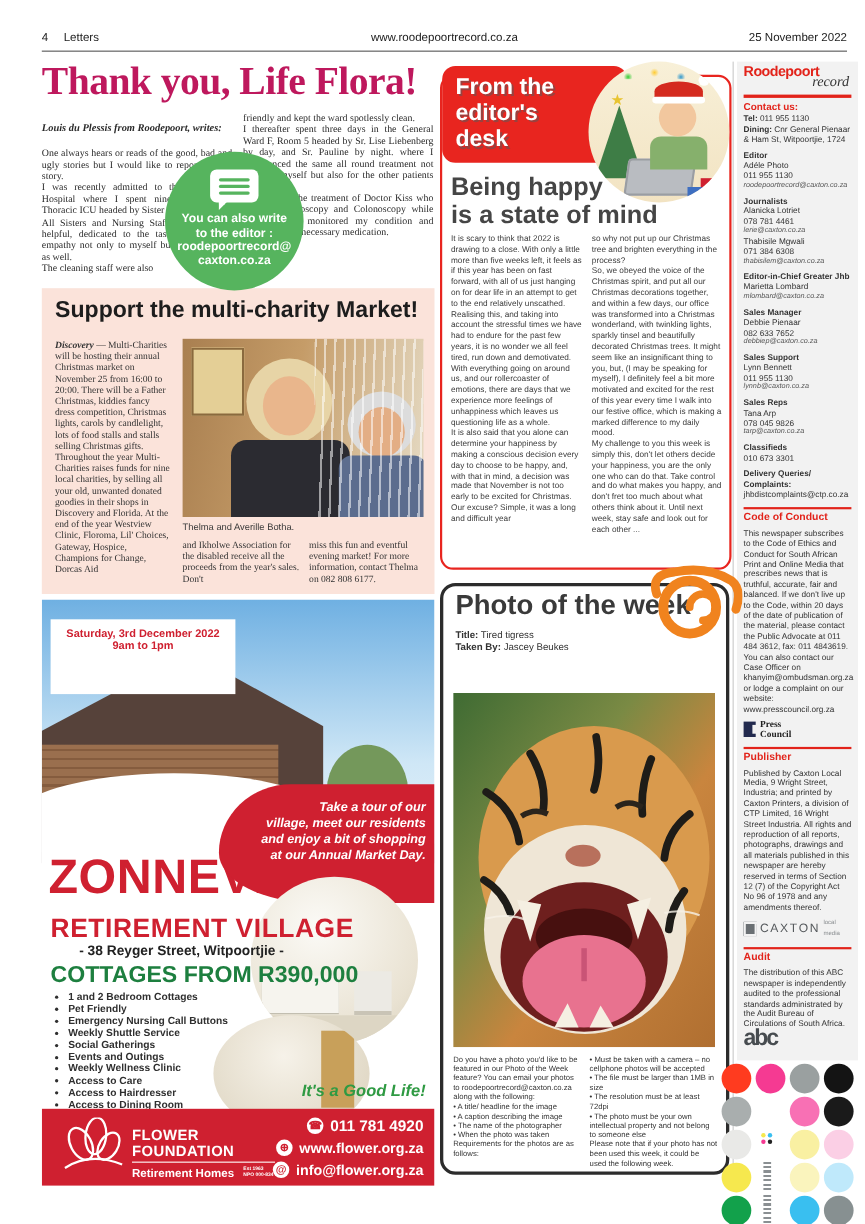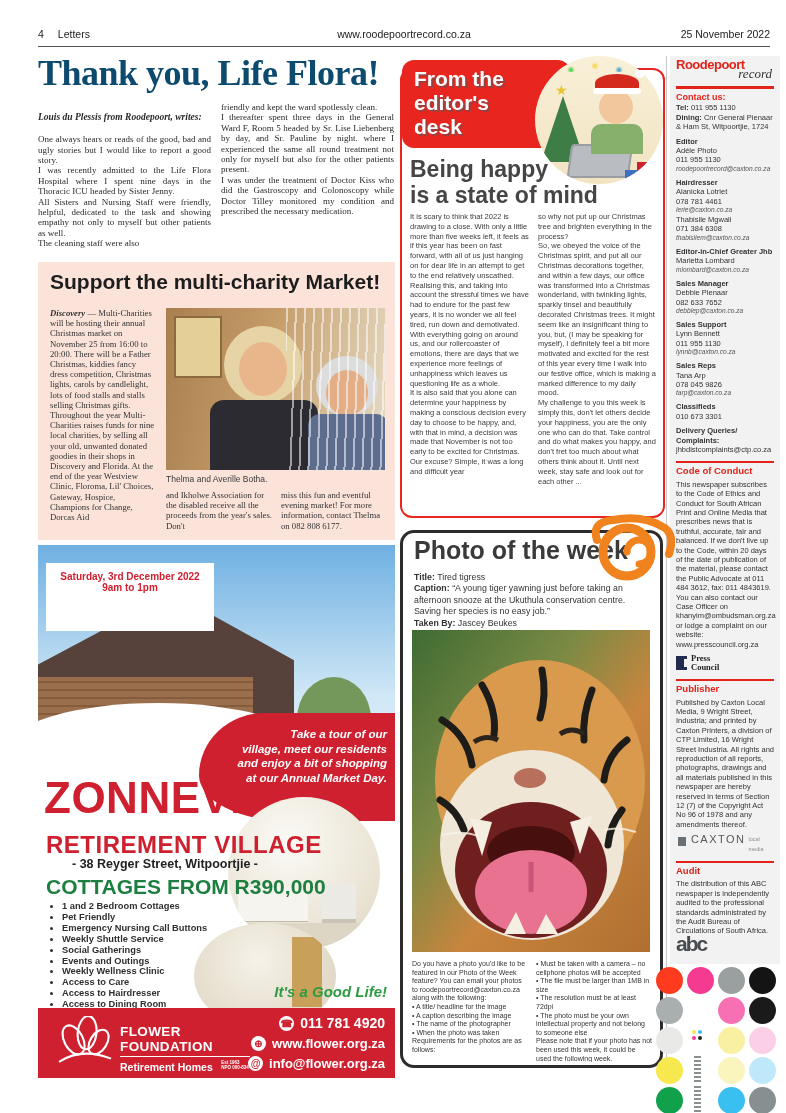--- a/index.html
+++ b/index.html
@@ -8,21 +8,21 @@
   
   .hdr{position:absolute;left:38px;top:28px;width:732px;height:18px;border-bottom:1px solid #555;
        font-size:10.5px;color:#222;}
   .hdr .h-left{position:absolute;left:0;top:0;}
   .hdr .h-left b{font-weight:400;margin-right:14px;}
   .hdr .h-center{position:absolute;left:0;right:0;top:0;text-align:center;}
   .hdr .h-right{position:absolute;right:0;top:0;}
   
   .letter{position:absolute;left:38px;top:52px;width:357px;height:212px;}
   .letter h1{margin:0;font-family:"Liberation Serif",serif;font-weight:700;font-size:36px;
-             letter-spacing:-.5px;color:#0c4a6e;}
+             letter-spacing:-.5px;color:#be185d;}
   .l-cols{display:flex;gap:10px;margin-top:8px;}
   .l-col{width:173px;font-family:"Liberation Serif",serif;font-size:9px;line-height:10.4px;
          color:#2a2a2a;white-space:pre-line;text-align:justify;}
   .l-byline{font-weight:700;font-style:italic;font-size:9.5px;margin-bottom:1px;}
   .bubble{position:absolute;left:112px;top:86px;width:126px;height:126px;border-radius:50%;
           background:#56b45e;display:flex;flex-direction:column;align-items:center;
           justify-content:flex-start;text-align:center;z-index:3;}
   .speech{width:44px;height:30px;background:#fff;border-radius:6px;margin-top:16px;position:relative;
           display:flex;flex-direction:column;justify-content:center;gap:3px;align-items:center;}
   .speech i{display:block;width:28px;height:3px;background:#56b45e;border-radius:2px;}
@@ -103,21 +103,21 @@
   .s-red{color:#e2231a;font-weight:700;font-size:9px;margin:3px 0 1px;}
   .s-role{font-weight:700;margin-top:5px;}
   .s-email{font-style:italic;font-size:6.6px;color:#555;word-break:break-all;line-height:8px;margin-bottom:1px;}
   .s-rule{border-top:2px solid #e2231a;margin:7px 0 3px;}
   .s-head{color:#e2231a;font-weight:700;font-size:9.5px;margin:2px 0 4px;}
   .s-body{white-space:normal;}
   .press{display:flex;align-items:center;gap:4px;margin:5px 0 2px;font-weight:bold;}
   .press-ico{width:11px;height:14px;background:#222a4e;position:relative;}
   .press-ico:after{content:"";position:absolute;right:-3px;top:3px;width:6px;height:8px;background:#f2f2f2;}
   .press-txt{font-family:"Liberation Serif",serif;font-size:8.5px;line-height:9px;color:#222;}
-  .cax{display:flex;align-items:flex-start;gap:3px;margin:6px 0 2px;}
+  .cax{display:flex;align-items:center;gap:3px;margin:6px 0 2px;}
   .cax-ico{width:13px;height:13px;background:#6a6f73;box-shadow:inset 2px 2px 0 #f2f2f2,inset -2px -2px 0 #f2f2f2;}
   .cax-name{font-size:11px;letter-spacing:1.5px;color:#55595c;}
   .cax-suf{font-size:5.5px;color:#8a8e91;}
   .abc{font-weight:800;font-size:21px;letter-spacing:-2px;color:#474c50;text-align:left;margin:3px 0 2px;}
   
   .dots{position:absolute;left:655px;top:966px;width:124px;display:grid;
         grid-template-columns:repeat(4,31px);grid-auto-rows:30px;}
   .dot{width:27px;height:27px;border-radius:50%;margin:1px;}
   .mini{display:grid;grid-template-columns:5px 5px;grid-auto-rows:5px;gap:1px;padding-top:4px;padding-left:6px;}
   .mini i{width:4px;height:4px;border-radius:50%;display:block;}
@@ -191,20 +191,31 @@
         <div class="l-byline">Louis du Plessis from Roodepoort, writes:</div>
         <span>One always hears or reads of the good, bad and ugly stories but I would like to report a good story.
 I was recently admitted to the Life Flora Hospital where I spent nine days in the Thoracic ICU headed by Sister Jenny.
 All Sisters and Nursing Staff were friendly, helpful, dedicated to the task and showing empathy not only to myself but other patients as well.
 The cleaning staff were also</span>
       </div>
       <div class="l-col">friendly and kept the ward spotlessly clean.
 I thereafter spent three days in the General Ward F, Room 5 headed by Sr. Lise Liebenberg by day, and Sr. Pauline by night. where I experienced the same all round treatment not only for myself but also for the other patients present.
 I was under the treatment of Doctor Kiss who did the Gastroscopy and Colonoscopy while Doctor Tilley monitored my condition and prescribed the necessary medication.</div>
     </div>
+    <div class="bubble">
+      <div class="speech">
+          <i></i>
+          <i></i>
+          <i></i>
+        </div>
+      <div class="b-txt">You can also write
+to the editor :
+roodepoortrecord@
+caxton.co.za</div>
+    </div>
   </div>
 
   <div class="charity">
     <h2>Support the multi-charity Market!</h2>
     <div class="c1">
       <span class="lead">Discovery</span><span> — Multi-Charities will be hosting their annual Christmas market on November 25 from 16:00 to 20:00. There will be a Father Christmas, kiddies fancy dress competition, Christmas lights, carols by candlelight, lots of food stalls and stalls selling Christmas gifts. Throughout the year Multi-Charities raises funds for nine local charities, by selling all your old, unwanted donated goodies in their shops in Discovery and Florida. At the end of the year Westview Clinic, Floroma, Lil' Choices, Gateway, Hospice, Champions for Change, Dorcas Aid</span>
     </div>
     <div class="c-photo">
       <div class="c-win"></div>
       <div class="p1h"></div>
@@ -254,21 +265,20 @@
     <h2>Photo of the week</h2>
     <svg class="pw-cam" viewBox="0 0 92 82">
       <g fill="none" stroke="#f0831e" stroke-linecap="round">
         <circle cx="44" cy="42" r="24" stroke-width="9"></circle>
         <path d="M44 42 a12 12 0 1 1 12 12" stroke-width="7"></path>
         <path d="M14 30 Q8 12 30 10 Q60 4 82 18 Q92 26 86 44" stroke-width="8"></path>
       </g>
     </svg>
     <div class="pw-meta">
       <div><b>Title:</b> <span>Tired tigress</span></div>
-      <div><b>Caption:</b> <span>“A young tiger yawning just before taking an afternoon snooze at the Ukuthula conservation centre. Saving her species is no easy job.”</span></div>
       <div><b>Taken By:</b> <span>Jascey Beukes</span></div>
     </div>
     <svg class="tiger" viewBox="0 0 238 322">
       <defs>
         <linearGradient id="furbg" x1="0" y1="0" x2="1" y2="1">
           <stop offset="0" stop-color="#3f6b33"></stop>
           <stop offset="0.35" stop-color="#7a8a44"></stop>
           <stop offset="0.6" stop-color="#c9853e"></stop>
           <stop offset="1" stop-color="#b06f31"></stop>
         </linearGradient>
@@ -324,21 +334,21 @@
     </div>
     <div class="s-red">Contact us:</div>
     <div><b>Tel:</b> <span>011 955 1130</span></div>
     <div><b>Dining:</b> <span>Cnr General Pienaar &amp; Ham St, Witpoortjie, 1724</span></div>
 
     <div class="s-role">Editor</div>
     <div>Adéle Photo</div>
     <div>011 955 1130</div>
     <div class="s-email">roodepoortrecord@caxton.co.za</div>
 
-    <div class="s-role">Hairdresser</div>
+    <div class="s-role">Journalists</div>
     <div>Alanicka Lotriet</div>
     <div>078 781 4461</div>
     <div class="s-email">lerie@caxton.co.za</div>
     <div>Thabisile Mgwali</div>
     <div>071 384 6308</div>
     <div class="s-email">thabisilem@caxton.co.za</div>
 
     <div class="s-role">Editor-in-Chief Greater Jhb</div>
     <div>Marietta Lombard</div>
     <div class="s-email">mlombard@caxton.co.za</div>

